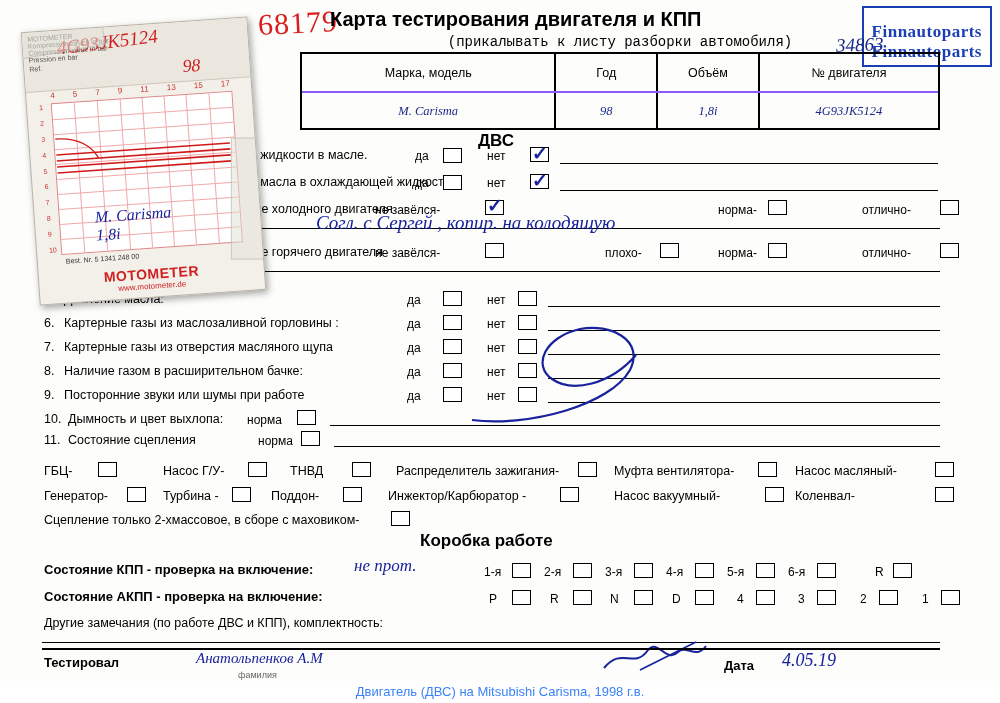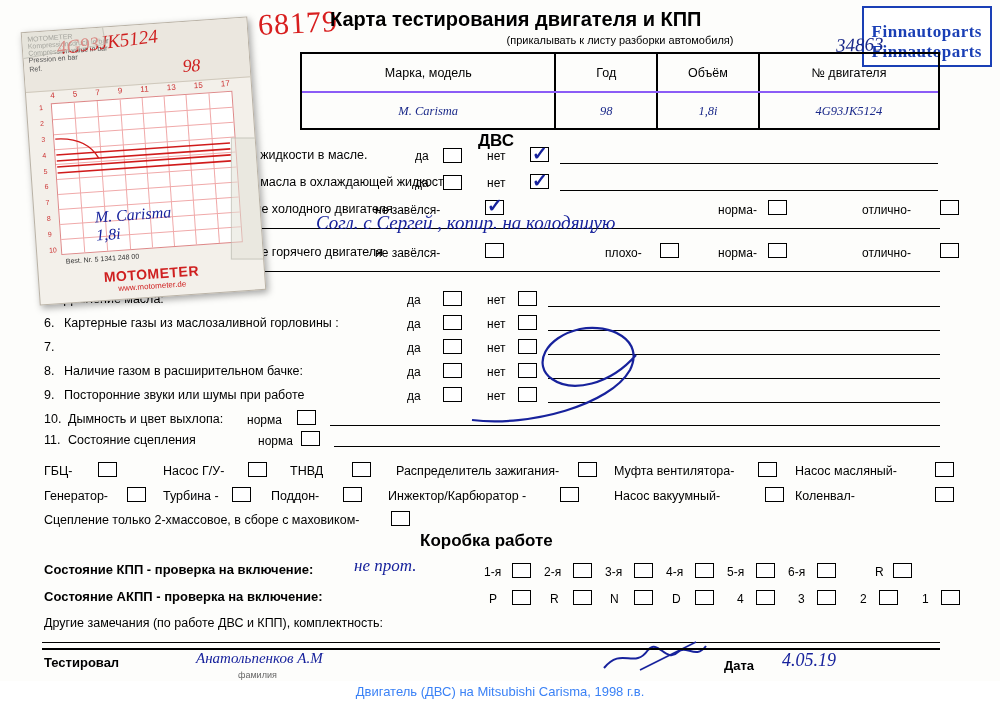--- a/index.html
+++ b/index.html
@@ -39,21 +39,21 @@
     font-family:"Liberation Serif", serif;
     transform:rotate(-3deg);
     letter-spacing:1px;
   }
   .title{
     position:absolute;left:330px;top:8px;
     font-size:20px;font-weight:bold;
   }
   .subtitle{
     position:absolute;left:300px;top:34px;width:640px;
-    text-align:center;font-size:11px;
+    text-align:center;font-size:14px;font-family:Liberation Mono, monospace;
   }
   
   .hdr-table{
     position:absolute;left:300px;top:52px;width:640px;height:78px;
     border:2px solid #000;
     box-sizing:border-box;
   }
   .hdr-table .row{display:flex;height:50%;}
   .hdr-table .row.r1{border-bottom:2px solid #8b5cf6;}
   .hdr-table .c{
@@ -256,20 +256,21 @@
 
   <div class="lbl" style="left:44px;top:316px;">6.</div>
   <div class="lbl" style="left:64px;top:316px;">Картерные газы из маслозаливной горловины :</div>
   <div class="lbl mini" style="left:407px;top:317px;">да</div>
   <div class="box" style="left:443px;top:315px;"></div>
   <div class="lbl mini" style="left:487px;top:317px;">нет</div>
   <div class="box" style="left:518px;top:315px;"></div>
   <div class="rule" style="left:548px;top:330px;width:392px;"></div>
 
   <div class="lbl" style="left:44px;top:340px;">7.</div>
+  <div class="lbl" style="left:64px;top:340px;">Картерные газы из отверстия масляного щупа</div>
   <div class="lbl mini" style="left:407px;top:341px;">да</div>
   <div class="box" style="left:443px;top:339px;"></div>
   <div class="lbl mini" style="left:487px;top:341px;">нет</div>
   <div class="box" style="left:518px;top:339px;"></div>
   <div class="rule" style="left:548px;top:354px;width:392px;"></div>
 
   <div class="lbl" style="left:44px;top:364px;">8.</div>
   <div class="lbl" style="left:64px;top:364px;">Наличие газом в расширительном бачке:</div>
   <div class="lbl mini" style="left:407px;top:365px;">да</div>
   <div class="box" style="left:443px;top:363px;"></div>

